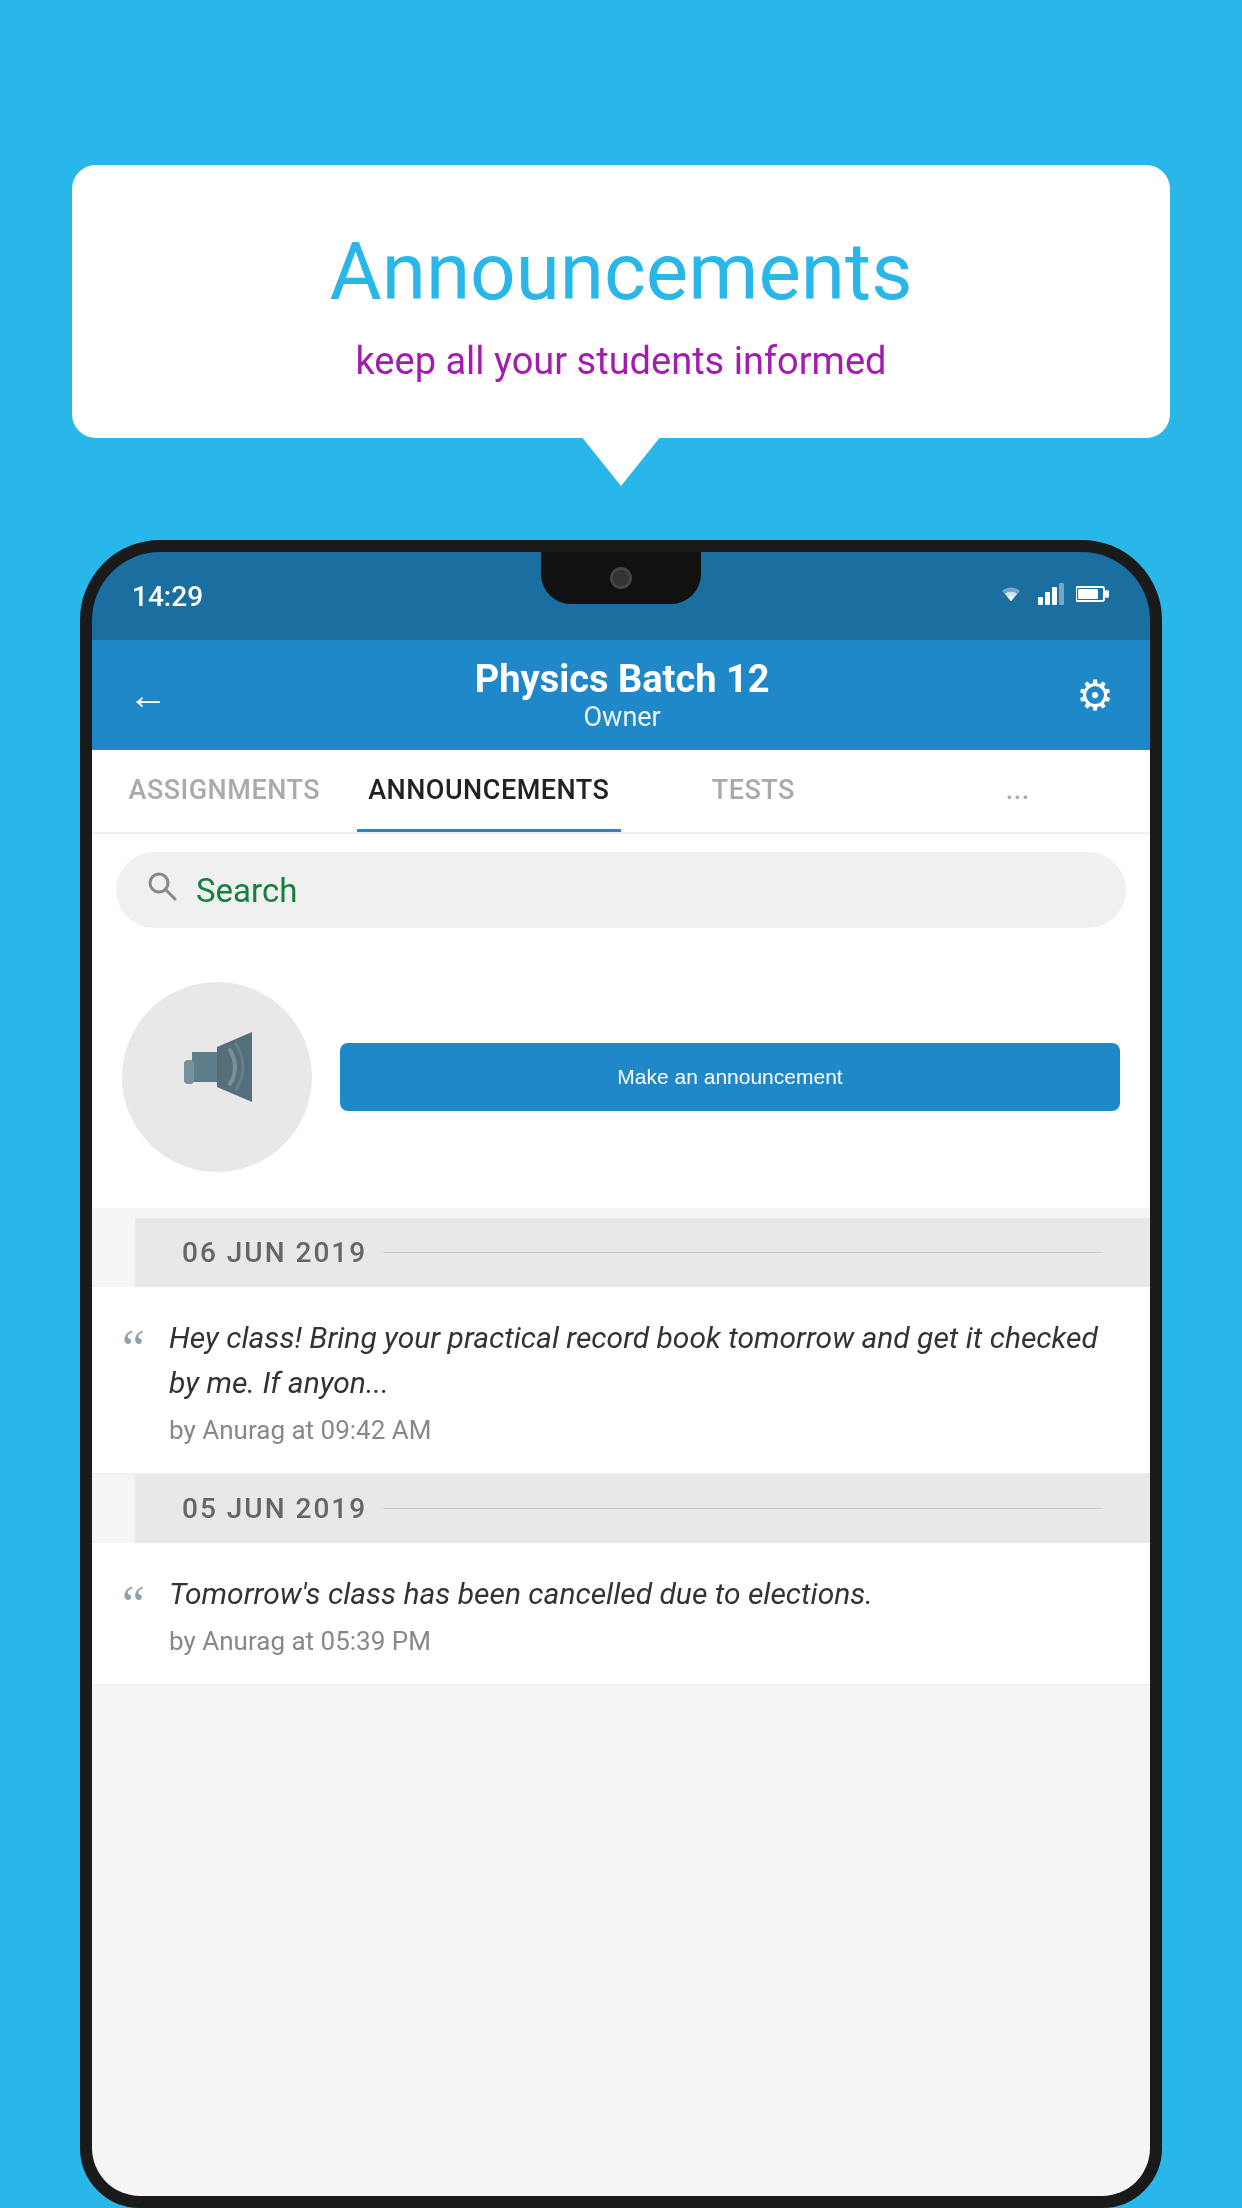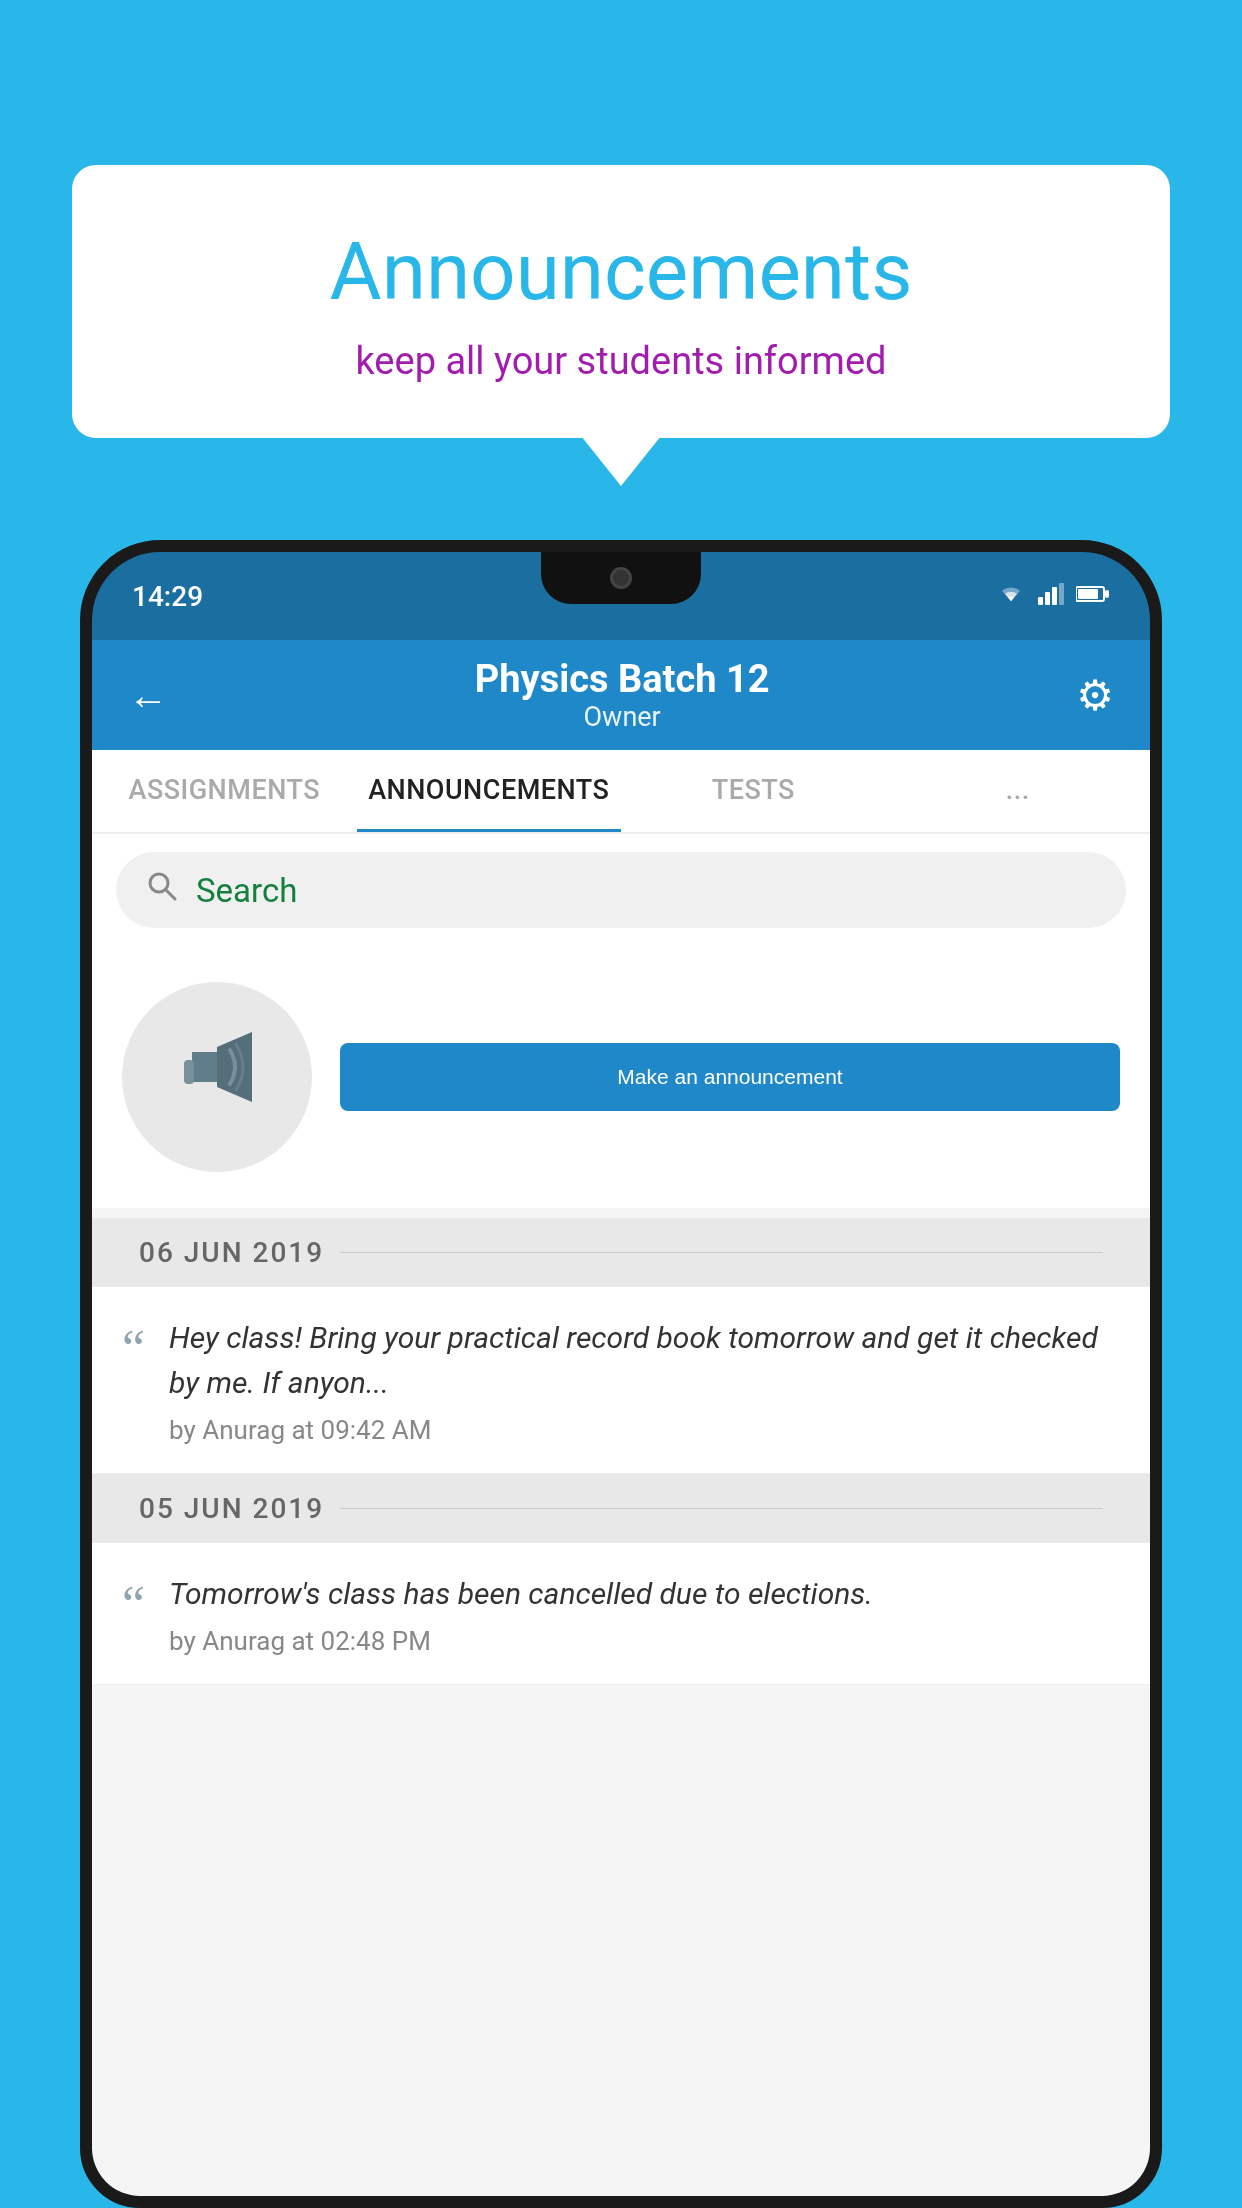--- a/index.html
+++ b/index.html
@@ -258,20 +258,21 @@
       width: 100%;
     }
 
     
     .date-separator {
       background: #e8e8e8;
       padding: 18px 47px;
       display: flex;
       align-items: center;
       gap: 16px;
+      margin-left: 43px;
     }
 
     .date-text {
       color: #666;
       font-size: 28px;
       letter-spacing: 2px;
       font-weight: 500;
     }
 
     .date-line {
@@ -476,18 +477,18 @@
 
     <div class="date-separator">
       <span class="date-text">05  JUN  2019</span>
       <div class="date-line"></div>
     </div>
 
     <div class="announcement-item">
       <div class="quote-icon">“</div>
       <div class="announcement-text-area">
         <div class="announcement-message">Tomorrow's class has been cancelled due to elections.</div>
-        <div class="announcement-by">by Anurag at 02:48 PM</div>
+        <div class="announcement-by">by Anurag at 05:39 PM</div>
       </div>
     </div>
 
   </div>
 </div>
 
 </body></html>

